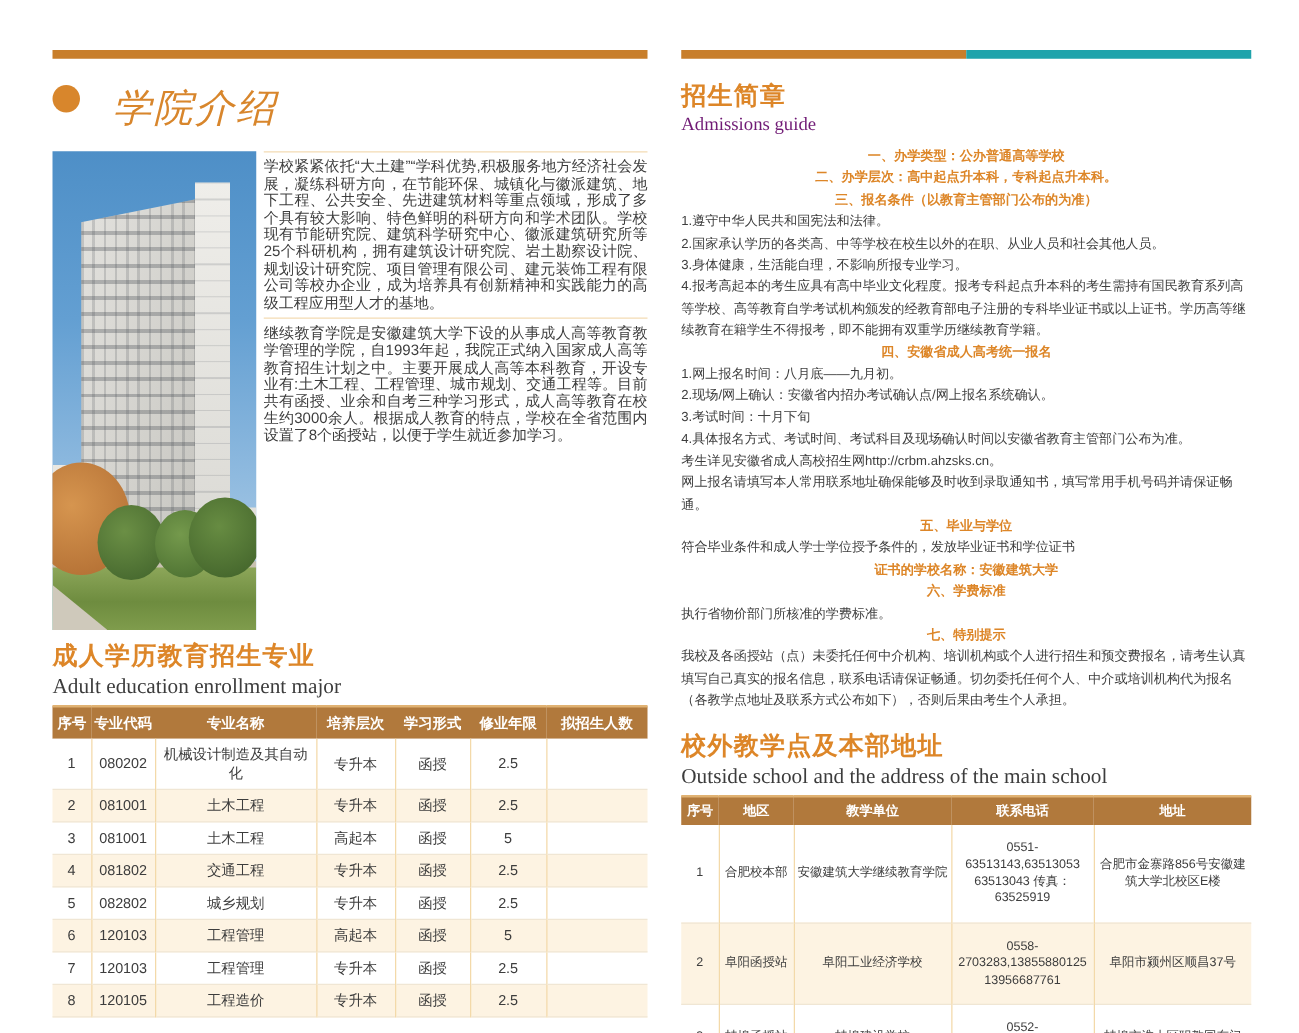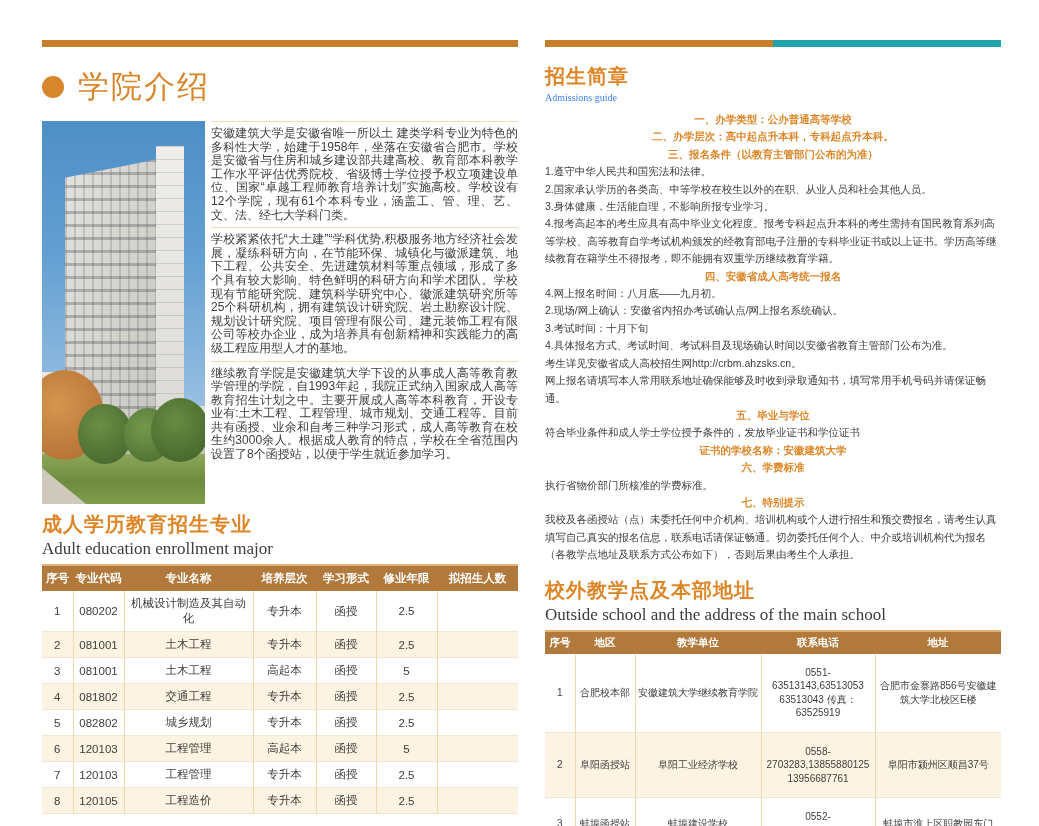--- a/index.html
+++ b/index.html
@@ -14,21 +14,21 @@
   *{margin:0;padding:0;box-sizing:border-box;}
   html,body{width:1039px;height:826px;background:#ffffff;overflow:hidden;
     font-family:"Liberation Sans", sans-serif;color:var(--body-text);}
   .col{position:absolute;top:40px;}
   .col-left{left:42px;width:476px;}
   .col-right{left:545px;width:456px;}
   .topbar{height:7px;display:flex;}
   .topbar .seg-orange{background:var(--orange);flex:1;}
   .topbar .seg-teal{background:var(--teal);width:228px;}
   
-  .intro-head{margin-top:21px;display:flex;align-items:center;gap:14px;}
+  .intro-head{margin-top:21px;display:flex;gap:26px;font-style:italic;}
   .bullet{width:22px;height:22px;border-radius:50%;background:var(--orange-title);flex:0 0 auto;}
   .intro-title{font-size:31px;line-height:38px;color:var(--orange-title);font-weight:500;letter-spacing:2px;}
   .intro-sub{font-family:"Liberation Serif", serif;font-size:21px;color:#4a4a4a;margin-top:2px;}
   .intro-content{display:flex;gap:6px;margin-top:15px;}
   
   .photo{width:163px;height:383px;position:relative;overflow:hidden;flex:0 0 auto;
     background:linear-gradient(180deg,#4E8FC7 0%,#639FD2 35%,#8FBADF 68%,#BDD6EA 100%);}
   .ph{position:absolute;}
   .ph-low-l{left:0;bottom:58px;width:36px;height:74px;background:#E9E8E3;}
   .ph-low-r{right:0;bottom:56px;width:30px;height:42px;background:#E2E1DC;}
@@ -71,21 +71,21 @@
   tbody td + td{border-left:1px solid #F3D9A9;}
   .majors-table{margin-top:5px;}
   .majors-table th{font-size:11.5px;padding:5px 1px;}
   .majors-table td{font-size:11.5px;padding:5px 1px;}
   .loc-table{margin-top:5px;}
   .loc-table th{font-size:10.5px;padding:4px 1px;}
   .loc-table td{font-size:10px;padding:12px 1px;line-height:1.35;}
   
   .rc-head{margin-top:16px;}
   .rc-title{font-size:20px;font-weight:bold;color:var(--orange-head);letter-spacing:1px;}
-  .rc-sub{font-family:"Liberation Serif", serif;font-size:10px;color:#3b82f6;margin-top:2px;}
+  .rc-sub{font-family:"Liberation Serif", serif;font-size:15px;color:#701a75;margin-top:2px;}
   .guide{margin-top:8px;}
   .g-head,.g-body{font-size:10.5px;line-height:17.4px;}
   .g-head{color:var(--orange-head);font-weight:bold;text-align:center;}
   .g-body{color:#3D3D3D;}
   .right-sec2{margin-top:13px;}
 </style>
 </head>
 <body>
 
 <div class="col col-left">
@@ -107,21 +107,20 @@
       <div class="ph ph-walk"></div>
       <div class="ph ph-grass"></div>
       <div class="ph ph-path"></div>
       <div class="ph tree t1"></div>
       <div class="ph tree t2"></div>
       <div class="ph tree t3"></div>
       <div class="ph tree t5"></div>
       <div class="ph tree t4"></div>
     </div>
     <div class="paras">
-        <p class="para">安徽建筑大学是安徽省唯一所以土 建类学科专业为特色的多科性大学，始建于1958年，坐落在安徽省合肥市。学校是安徽省与住房和城乡建设部共建高校、教育部本科教学工作水平评估优秀院校、省级博士学位授予权立项建设单位、国家“卓越工程师教育培养计划”实施高校。学校设有12个学院，现有61个本科专业，涵盖工、管、理、艺、文、法、经七大学科门类。</p>
         <p class="para">学校紧紧依托“大土建”“学科优势,积极服务地方经济社会发展，凝练科研方向，在节能环保、城镇化与徽派建筑、地下工程、公共安全、先进建筑材料等重点领域，形成了多个具有较大影响、特色鲜明的科研方向和学术团队。学校现有节能研究院、建筑科学研究中心、徽派建筑研究所等25个科研机构，拥有建筑设计研究院、岩土勘察设计院、规划设计研究院、项目管理有限公司、建元装饰工程有限公司等校办企业，成为培养具有创新精神和实践能力的高级工程应用型人才的基地。</p>
         <p class="para">继续教育学院是安徽建筑大学下设的从事成人高等教育教学管理的学院，自1993年起，我院正式纳入国家成人高等教育招生计划之中。主要开展成人高等本科教育，开设专业有:土木工程、工程管理、城市规划、交通工程等。目前共有函授、业余和自考三种学习形式，成人高等教育在校生约3000余人。根据成人教育的特点，学校在全省范围内设置了8个函授站，以便于学生就近参加学习。</p>
       </div>
   </div>
 
   <div class="left-sec2">
     <div class="sec-title">成人学历教育招生专业</div>
     <div class="sec-sub">Adult education enrollment major</div>
   </div>
 
@@ -236,21 +235,21 @@
 
   <div class="guide">
       <div class="g-head">一、办学类型：公办普通高等学校</div>
       <div class="g-head">二、办学层次：高中起点升本科，专科起点升本科。</div>
       <div class="g-head">三、报名条件（以教育主管部门公布的为准）</div>
       <div class="g-body">1.遵守中华人民共和国宪法和法律。</div>
       <div class="g-body">2.国家承认学历的各类高、中等学校在校生以外的在职、从业人员和社会其他人员。</div>
       <div class="g-body">3.身体健康，生活能自理，不影响所报专业学习。</div>
       <div class="g-body">4.报考高起本的考生应具有高中毕业文化程度。报考专科起点升本科的考生需持有国民教育系列高等学校、高等教育自学考试机构颁发的经教育部电子注册的专科毕业证书或以上证书。学历高等继续教育在籍学生不得报考，即不能拥有双重学历继续教育学籍。</div>
       <div class="g-head">四、安徽省成人高考统一报名</div>
-      <div class="g-body">4.网上报名时间：八月底——九月初。</div>
+      <div class="g-body">1.网上报名时间：八月底——九月初。</div>
       <div class="g-body">2.现场/网上确认：安徽省内招办考试确认点/网上报名系统确认。</div>
       <div class="g-body">3.考试时间：十月下旬</div>
       <div class="g-body">4.具体报名方式、考试时间、考试科目及现场确认时间以安徽省教育主管部门公布为准。</div>
       <div class="g-body">考生详见安徽省成人高校招生网http://crbm.ahzsks.cn。</div>
       <div class="g-body">网上报名请填写本人常用联系地址确保能够及时收到录取通知书，填写常用手机号码并请保证畅通。</div>
       <div class="g-head">五、毕业与学位</div>
       <div class="g-body">符合毕业条件和成人学士学位授予条件的，发放毕业证书和学位证书</div>
       <div class="g-head">证书的学校名称：安徽建筑大学</div>
       <div class="g-head">六、学费标准</div>
       <div class="g-body">执行省物价部门所核准的学费标准。</div>

